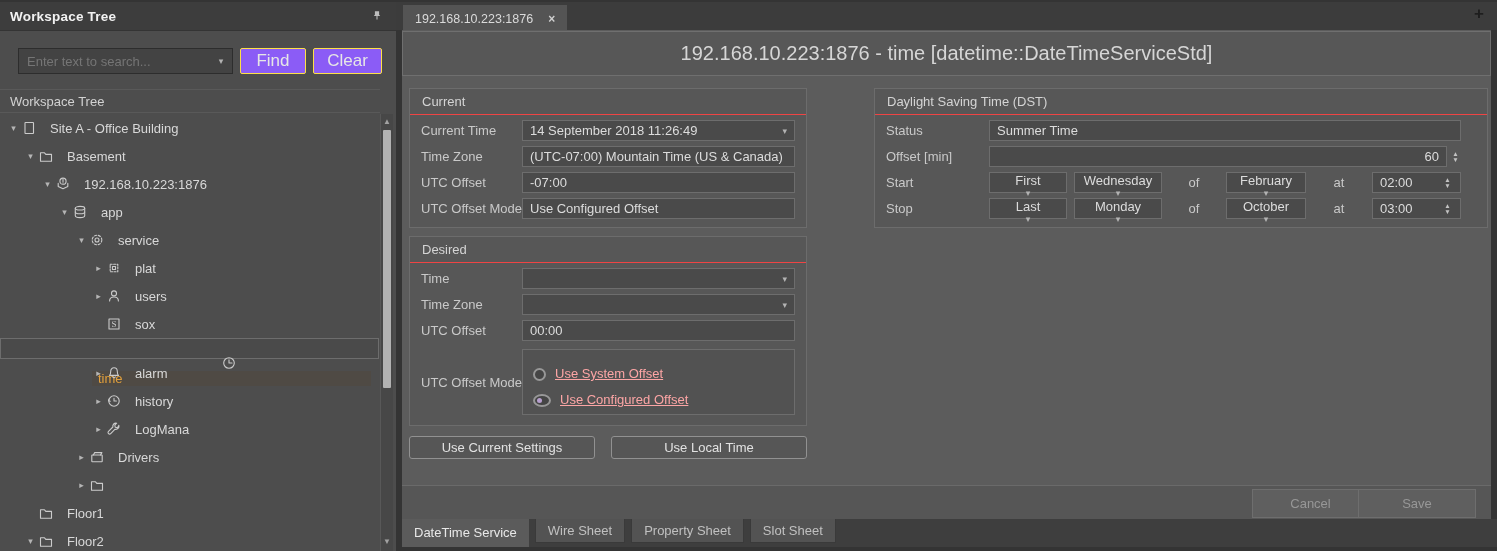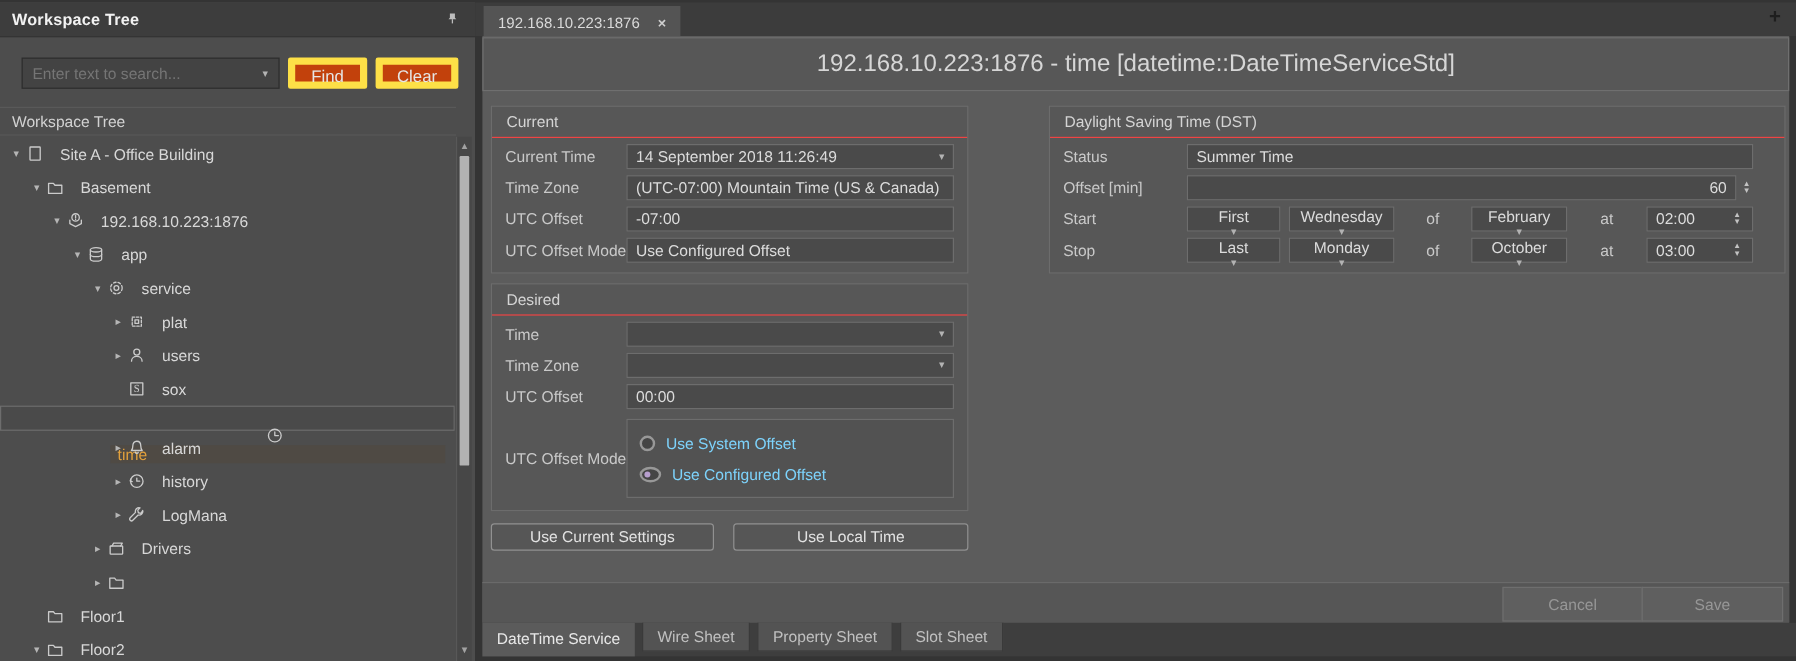--- a/index.html
+++ b/index.html
@@ -17,22 +17,22 @@
   .lp-title { font-weight:bold; font-size:13.5px; color:#f2f2f2; letter-spacing:.2px; }
   .pin-btn { width:18px; height:18px; display:flex; align-items:center; justify-content:center; }
   .lp-search { display:flex; gap:7px; padding:17px 14px 0 18px; }
   .search-combo { width:215px; height:26px; background:#434343; border:1px solid #2d2d2d;
     display:flex; align-items:center; }
   .search-combo input { flex:1; min-width:0; background:transparent; border:none; outline:none;
     color:#cfcfcf; font-size:13px; padding:0 8px; font-family:inherit; }
   .search-combo input::placeholder { color:#757575; }
   .combo-arrow, .arrow { font-size:9px; color:#b3b3b3; }
   .combo-arrow { width:22px; text-align:center; }
-  .lp-btn { height:26px; background:#c2410c; border:6px solid #fde047; border-radius:2px;
-    color:#e6e6e6; font-size:14px; font-family:inherit; cursor:default; }
+  .lp-btn { height:26px; background:#8b5cf6; border:1px solid #fde047; border-radius:2px;
+    color:#e6e6e6; font-size:17px; font-family:inherit; cursor:default; }
   .lp-btn.find { width:66px; }
   .lp-btn.clear { width:69px; }
   .lp-section { margin-top:15px; height:24px; line-height:23px; padding-left:10px;
     color:#d2d2d2; font-size:13px; border-top:1px solid #595959; border-bottom:1px solid #595959;
     margin-right:16px; }
   .tree { position:absolute; top:112px; left:0; right:17px; bottom:0; overflow:hidden; }
   .trow { height:28px; display:flex; align-items:center; font-size:13px; color:#d8d8d8; }
   .tarrow { flex:0 0 15px; font-size:9px; color:#b5b5b5; text-align:center; }
   .ticon { flex:0 0 17px; height:16px; margin-right:6px; display:flex; align-items:center; }
   .ticon svg { width:16px; height:16px; }
@@ -77,35 +77,35 @@
   .sel.ordinal { flex:0 0 78px; }
   .sel.weekday { flex:0 0 88px; margin-left:7px; }
   .sel.month   { flex:0 0 80px; }
   .mid { flex:0 0 64px; text-align:center; color:#c9c9c9; }
   .mid2 { flex:0 0 66px; text-align:center; color:#c9c9c9; }
   .field.time { flex:1; justify-content:space-between; }
   .mode-row { display:flex; margin:8px 11px 0; font-size:13px; }
   .mode-row > label { flex:0 0 101px; color:#c9c9c9; align-self:center; }
   .radio-box { flex:1; border:1px solid #6d6d6d; background:#525252; padding:6px 10px;
     height:66px; display:flex; flex-direction:column; justify-content:space-around; }
-  .radio-row { display:flex; align-items:center; gap:9px; color:#7dd3fc; height:24px; }
+  .radio-row { display:flex; align-items:flex-end; gap:9px; color:#fca5a5; height:24px;text-decoration:underline; }
   .radio { flex:0 0 13px; width:13px; height:13px; border-radius:50%;
     border:2px solid #989898; background:#454545; position:relative; }
   .radio.sel::after { content:""; position:absolute; left:2px; top:2px; width:5px; height:5px;
     border-radius:50%; background:#b79fce; }
   .action-row { position:absolute; left:7px; top:406px; width:398px; display:flex; gap:16px; }
   .act-btn { height:23px; background:#565656; border:1px solid #919191; border-radius:3px;
     color:#e2e2e2; font-size:13px; font-family:inherit; cursor:default; }
   .act-btn.b1 { width:186px; } .act-btn.b2 { flex:1; }
   .footer { position:absolute; left:0; right:0; bottom:0; height:34px; background:#565656;
     border-top:1px solid #6a6a6a; }
   .f-btn { position:absolute; top:3px; height:29px; background:#5f5f5f; border:1px solid #6e6e6e;
     color:#979797; font-size:13px; font-family:inherit; cursor:default; }
   .f-cancel { right:122px; width:117px; }
-  .f-save { right:5px; width:118px; }
+  .f-save { right:15px; width:118px; }
   .bottom-tabs { position:absolute; left:6px; right:0; bottom:4px; height:28px; background:#3e3e3e;
     display:flex; align-items:flex-start; }
   .btab { height:24px; line-height:23px; padding:0 12px; background:#535353; color:#c0c0c0;
     font-size:13px; border:1px solid #3a3a3a; border-top:none; margin-right:6px; }
   .btab.active { height:28px; line-height:27px; background:#5b5b5b; color:#e8e8e8;
     border:none; margin-right:6px; }
 </style>
 </head>
 <body>
 

